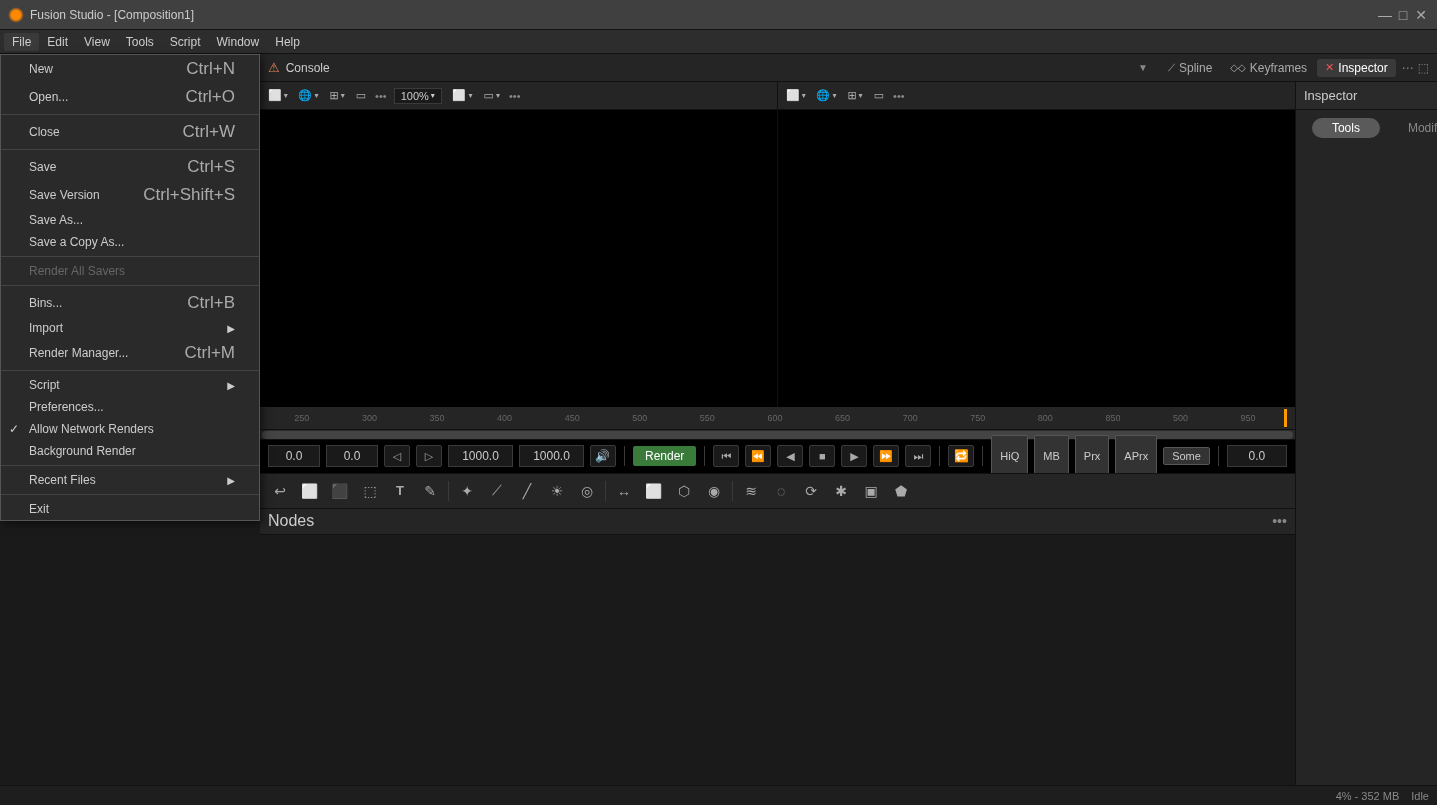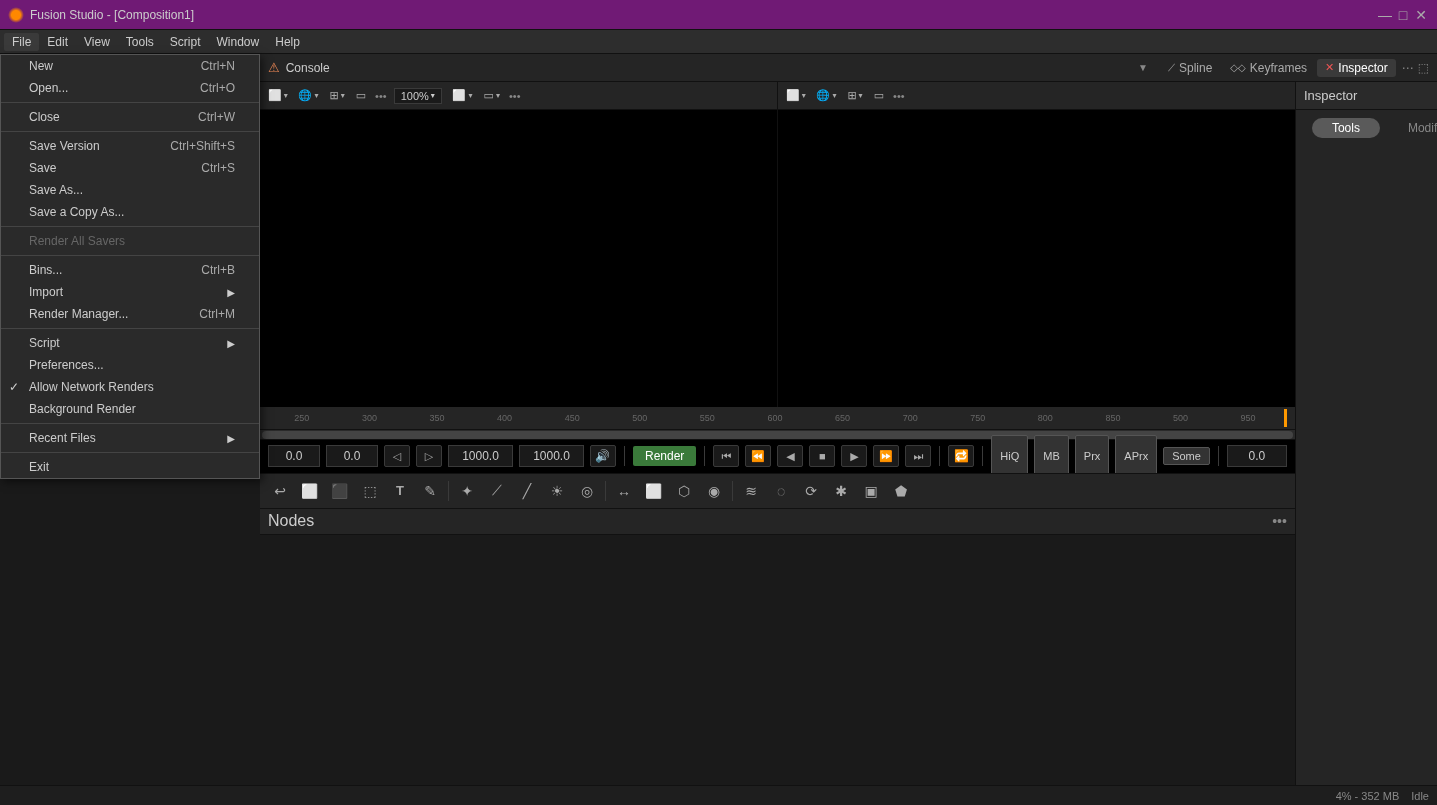--- a/index.html
+++ b/index.html
@@ -9,21 +9,21 @@
       background: #1a1a1a;
       color: #ccc;
       width: 1437px;
       height: 805px;
       overflow: hidden;
       user-select: none;
     }
 
     
     .title-bar {
-      background: #701a75;
+      background: #404040;
       height: 30px;
       display: flex;
       align-items: center;
       padding: 0 8px;
       border-bottom: 1px solid #111;
     }
     .title-bar-controls {
       display: flex;
       gap: 2px;
     }
@@ -85,21 +85,21 @@
       font-size: 12px;
       position: relative;
     }
     .dropdown-item.disabled {
       color: #666;
       cursor: default;
     }
     .dropdown-item .shortcut {
       margin-left: auto;
       color: #aaa;
-      font-size: 12px;
+      font-size: 17px;
       padding-left: 24px;
     }
     .dropdown-separator {
       height: 1px;
       background: #444;
       margin: 3px 0;
     }
     .dropdown-item .checkmark {
       position: absolute;
       left: 8px;
@@ -397,26 +397,26 @@
     <span>Open...</span>
     <span class="shortcut">Ctrl+O</span>
   </div>
   <div class="dropdown-separator"></div>
   <div class="dropdown-item">
     <span>Close</span>
     <span class="shortcut">Ctrl+W</span>
   </div>
   <div class="dropdown-separator"></div>
   <div class="dropdown-item">
+    <span>Save</span>
+    <span class="shortcut">Ctrl+S</span>
+  </div>
+  <div class="dropdown-item">
     <span>Save Version</span>
     <span class="shortcut">Ctrl+Shift+S</span>
-  </div>
-  <div class="dropdown-item">
-    <span>Save</span>
-    <span class="shortcut">Ctrl+S</span>
   </div>
   <div class="dropdown-item">
     <span>Save As...</span>
   </div>
   <div class="dropdown-item">
     <span>Save a Copy As...</span>
   </div>
   <div class="dropdown-separator"></div>
   <div class="dropdown-item disabled">
     <span>Render All Savers</span>

